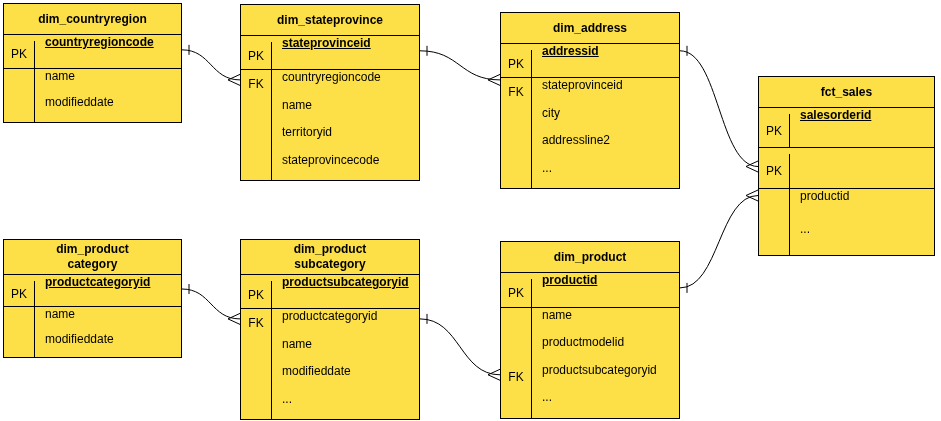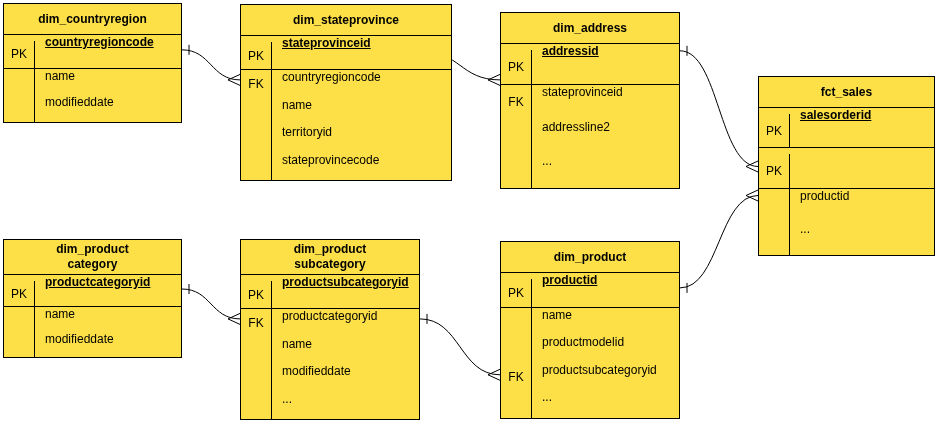--- a/index.html
+++ b/index.html
@@ -44,21 +44,21 @@
   }
   .key-pk{font-weight:normal;margin-top:6px;}
   .t-field{
     flex:1 1 auto;
     display:flex;align-items:flex-start;
     padding-left:10px;
   }
   .pk-field .t-field-text{font-weight:bold;text-decoration:underline;}
   
   #tbl-0{left:3px;  top:3px;  width:179px;height:120px;}
-  #tbl-1{left:240px;top:4px;  width:212px;height:177px;}
+  #tbl-1{left:240px;top:4px;  width:180px;height:177px;}
   #tbl-2{left:500px;top:12px;  width:180px;height:177px;}
   #tbl-3{left:758px;top:76px; width:177px;height:180px;}
   #tbl-4{left:3px;  top:239px;width:179px;height:119px;}
   #tbl-5{left:240px;top:239px;width:180px;height:181px;}
   #tbl-6{left:500px;top:241px;width:180px;height:178px;}
   #edges{position:absolute;left:0;top:0;width:941px;height:421px;pointer-events:none;}
   #edges path{pointer-events:stroke;}
 </style>
 </head>
 <body>
@@ -164,20 +164,26 @@
     </div>
     <div class="t-row">
       <div class="t-key">FK</div>
       <div class="t-field">
           <span class="t-field-text">stateprovinceid</span>
         </div>
     </div>
     <div class="t-row">
       <div class="t-key"></div>
       <div class="t-field">
+          <span class="t-field-text">city</span>
+        </div>
+    </div>
+    <div class="t-row">
+      <div class="t-key"></div>
+      <div class="t-field">
           <span class="t-field-text">addressline2</span>
         </div>
     </div>
     <div class="t-row">
       <div class="t-key"></div>
       <div class="t-field">
           <span class="t-field-text">...</span>
         </div>
     </div>
   </div>

